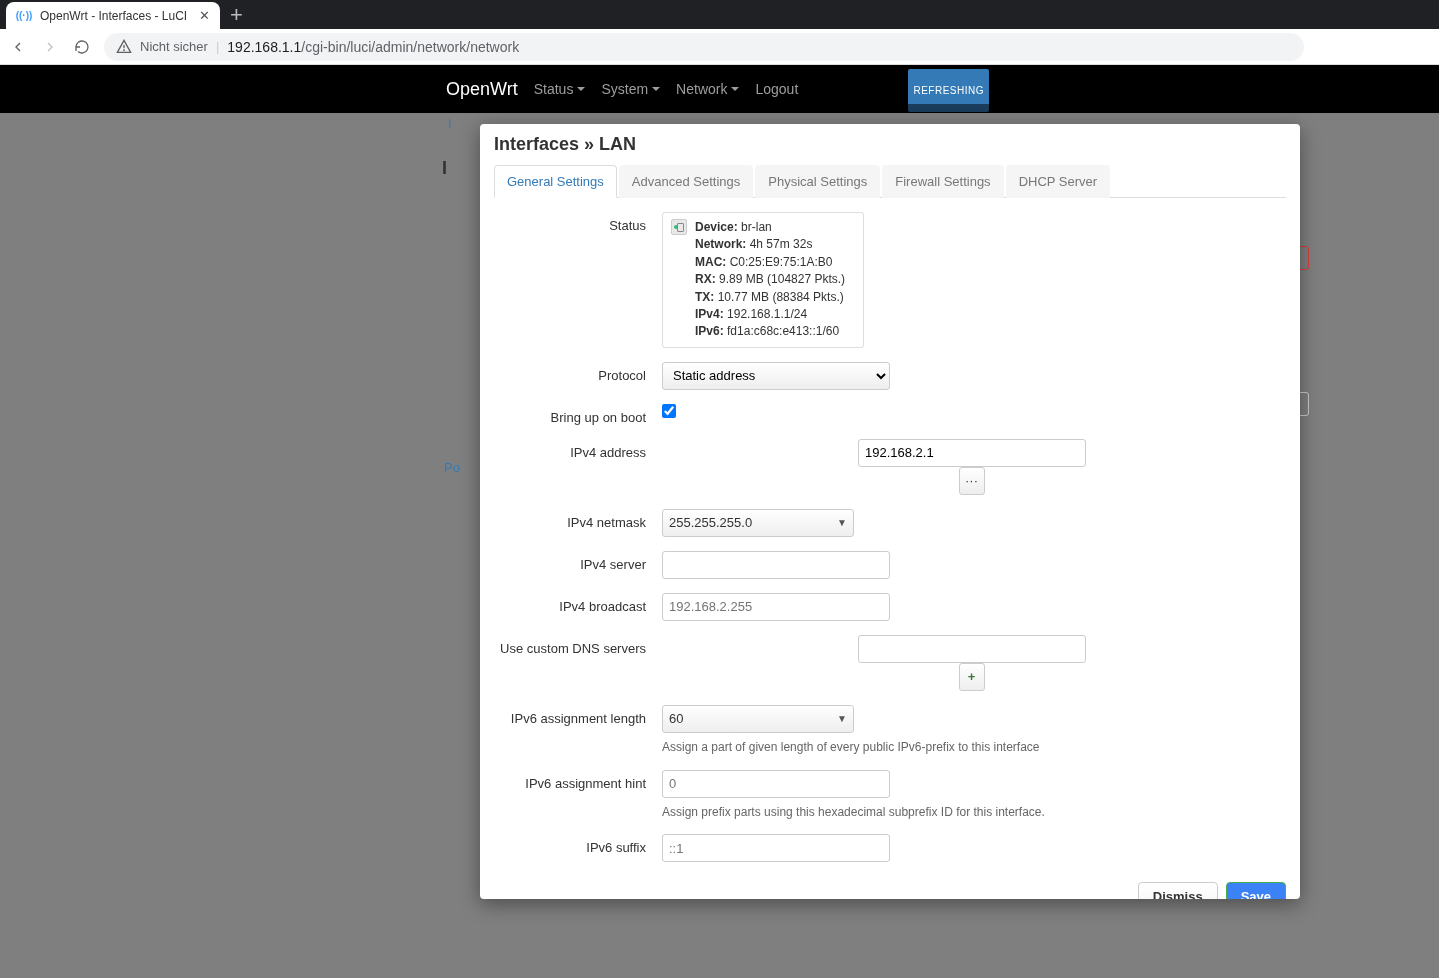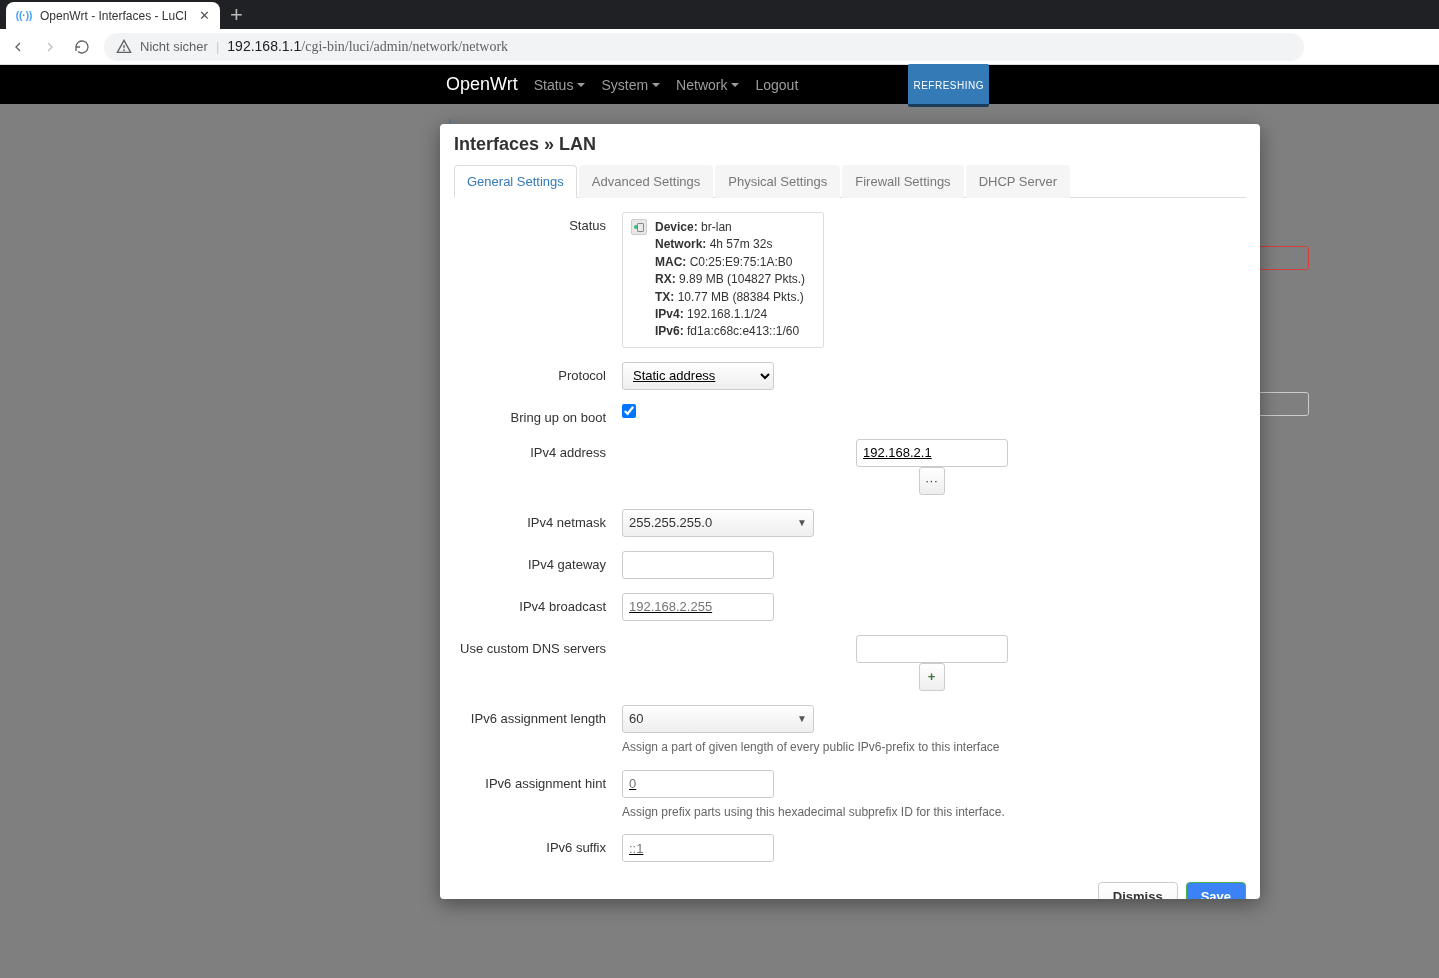--- a/index.html
+++ b/index.html
@@ -79,26 +79,26 @@
   align-items: center;
   padding: 0 12px;
   gap: 8px;
   color: #5f6368;
   max-width: 1200px;
 }
 .addr-bar .warn-icon { width:16px; height:16px; }
 .addr-bar .sec-text { font-size: 13px; color:#5f6368; }
 .addr-bar .sep { color: #ccc; }
 .addr-bar .url { color:#202124; font-size: 14px;}
-.addr-bar .url .path { color:#5f6368;font-family:Liberation Serif, serif;}
+.addr-bar .url .path { color:#5f6368;}
 
 
 .owrt-header {
   background: #000;
-  height: 39px;
+  height: 48px;
   display: flex;
   align-items: center;
   padding: 0 450px 0 446px;
   gap: 16px;
 }
 .owrt-brand { color: #fff; font-size: 18px; font-weight: 500; }
 .owrt-menu { color: #9d9d9d; font-size: 14px; display: flex; align-items: center; gap:4px; cursor:pointer;}
 .caret-down {
   width: 0; height: 0;
   border-left: 4px solid transparent;
@@ -125,21 +125,21 @@
 .bg-text1 { position:absolute; color:#337ab7; left:448px; top:12px; font-size:13px; opacity:0.9;}
 .bg-text2 { position:absolute; color:#333; left:442px; top:54px; font-size:18px; font-weight:bold;}
 .bg-text3 { position:absolute; color:#337ab7; left:444px; top:356px; font-size:13px;}
 .bg-btn1 { position:absolute; right:130px; top:142px; width:60px; height:24px; border:1px solid #d43f3a; border-radius:3px;}
 .bg-btn2 { position:absolute; right:130px; top:288px; width:60px; height:24px; border:1px solid #ccc; border-radius:3px;}
 
 
 .modal {
   position: absolute;
   top: 124px;
-  left: 440px;
+  left: 480px;
   width: 820px;
   max-height: 775px;
   background: #fff;
   border-radius: 4px;
   box-shadow: 0 5px 20px rgba(0,0,0,0.4);
   padding: 10px 14px 14px;
   overflow-y: auto;
 }
 .modal h4 {
   font-size: 18px;
@@ -183,28 +183,27 @@
   padding-top: 6px;
   font-size: 13px;
   color: #333;
 }
 .form-control {
   flex: 1;
   max-width: 620px;
 }
 .form-control input[type=text],
 .form-control select {
-  width: 152px;
+  width: 228px;
   height: 28px;
   padding: 4px 6px;
   font-size: 13px;
   border: 1px solid #ccc;
   border-radius: 3px;
   background: #fff;
-  text-decoration: underline;
 }
 .form-control select { background: linear-gradient(#fff, #eee); }
 .form-control .combo {
   display: flex;
   align-items: center;
   flex-direction: column;
 }
 .form-control .combo-btn {
   display: inline-flex;
   align-items: center;
@@ -409,21 +408,21 @@
     <div class="form-label">IPv4 netmask</div>
     <div class="form-control">
       <div class="small-caret">
         <span>255.255.255.0</span>
           <span class="caret">▼</span>
       </div>
     </div>
   </div>
 
   <div class="form-row">
-    <div class="form-label">IPv4 gateway</div>
+    <div class="form-label">IPv4 server</div>
     <div class="form-control">
       <input type="text" value="" style="">
     </div>
   </div>
 
   <div class="form-row">
     <div class="form-label">IPv4 broadcast</div>
     <div class="form-control">
       <input type="text" placeholder="192.168.2.255" style="">
     </div>

